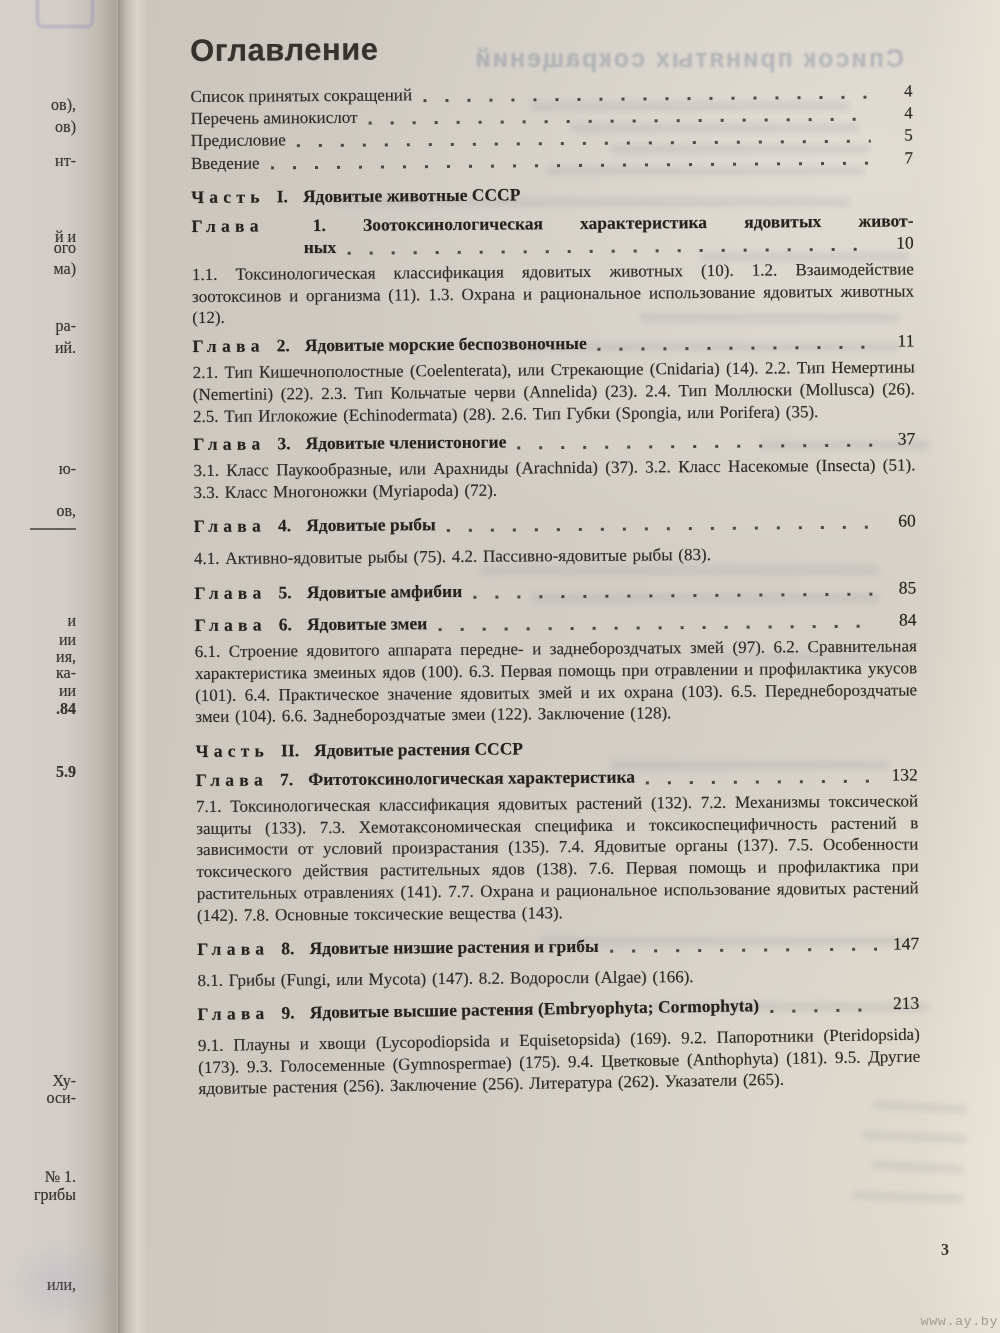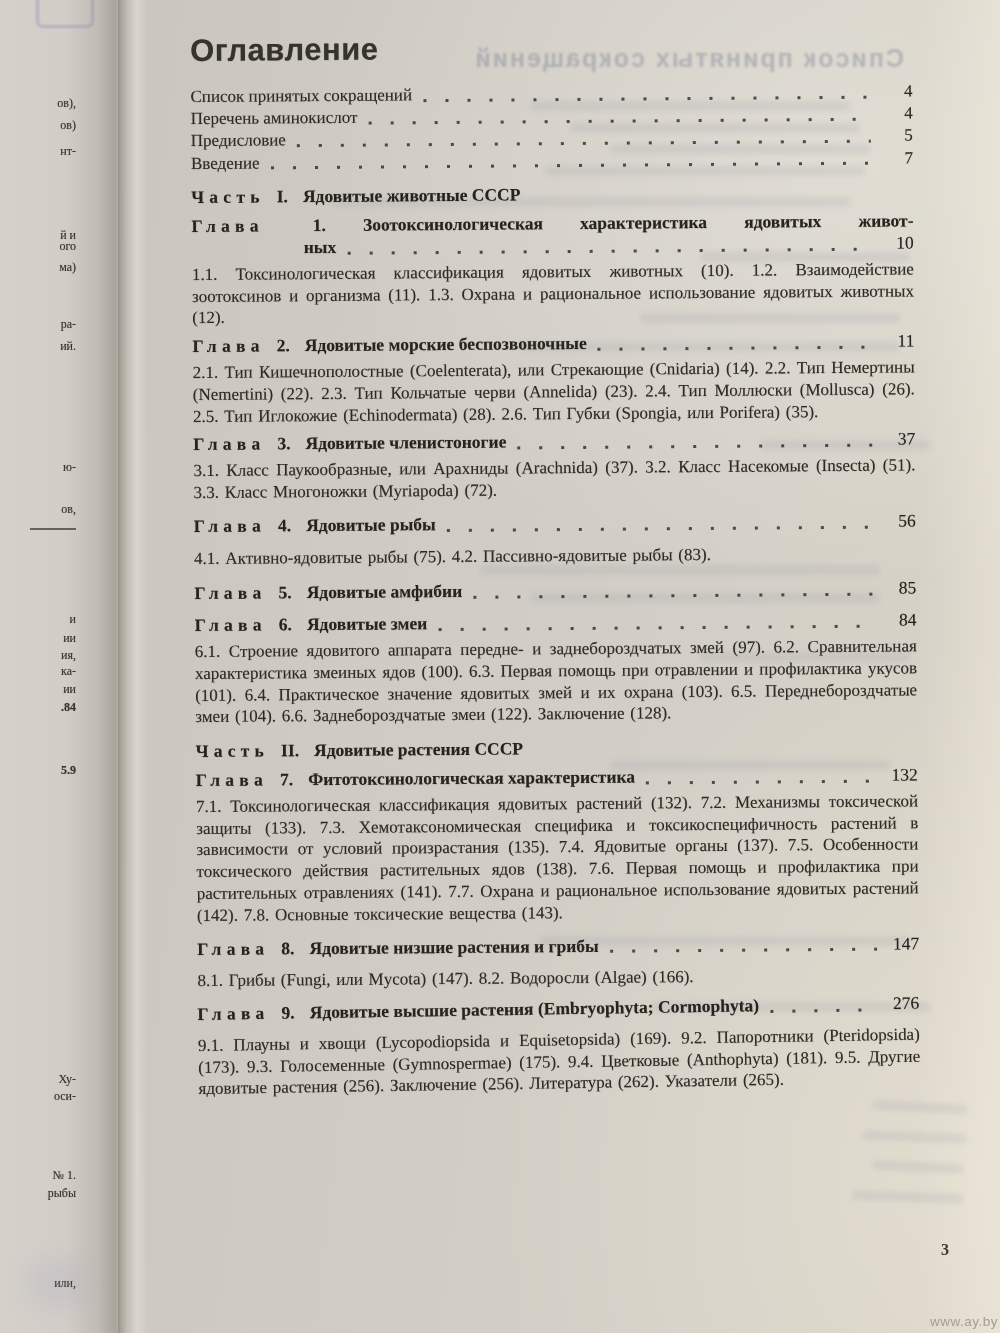--- a/index.html
+++ b/index.html
@@ -23,21 +23,21 @@
   .fold{
     position:absolute;left:118px;top:0;width:30px;height:1333px;
     background:linear-gradient(90deg,#948f85 0%,#bdb9b0 28%,#dcd8cf 62%,rgba(212,208,199,0) 100%);
     opacity:.85;
   }
   .right-light{
     position:absolute;right:0;top:0;width:80px;height:1333px;
     background:linear-gradient(90deg,rgba(248,243,228,0),rgba(248,243,228,.35));
   }
   .frag{
-    position:absolute;right:44px;font-size:12px;color:#39362f;white-space:nowrap;
+    position:absolute;right:44px;font-size:16px;color:#39362f;white-space:nowrap;
     text-shadow:0 0 .8px rgba(57,54,47,.5);
   }
   .frag.b{font-weight:bold;}
   .frag-rule{position:absolute;right:44px;width:46px;height:2px;background:#4a473f;opacity:.8;}
   .stamp{
     position:absolute;left:36px;top:-8px;width:52px;height:30px;
     border:3px solid rgba(125,115,175,.32);border-radius:7px;filter:blur(1.2px);
   }
   .blob{
     position:absolute;left:6px;top:1240px;width:104px;height:84px;border-radius:50%;
@@ -79,53 +79,53 @@
   .lbl{letter-spacing:.3em;margin-right:12px;}
   .chnum{margin-right:15px;}
   .ch,.chblk{font-weight:bold;margin:7px 0 4px 0;font-size:17.5px;color:#26241e;}
   .chl1{text-align:justify;text-align-last:justify;}
   .cont{padding-left:112px;}
   .sec{margin:3px 0 7px 0;text-align:justify;word-spacing:1.5px;}
   .tilt{transform:rotate(-0.45deg);transform-origin:left center;}
   .folio{position:absolute;left:941px;top:1241px;font-size:16px;font-weight:600;color:#3a3731;}
   .watermark{
     position:absolute;right:2px;bottom:4px;
-    font-family:Liberation Sans, sans-serif;font-size:13.5px;
+    font-family:Liberation Mono, monospace;font-size:13.5px;
     color:#a39d93;letter-spacing:.5px;
   }
 </style>
 </head>
 <body>
 
 <div class="photo">
 
   <div class="left-strip">
     <div class="stamp"></div>
     <span class="frag" style="top:96px">ов),</span>
     <span class="frag" style="top:118px">ов)</span>
-    <span class="frag" style="top:144px">нт-</span>
+    <span class="frag" style="top:152px">нт-</span>
     <span class="frag" style="top:228px">й и</span>
     <span class="frag" style="top:239px">ого</span>
     <span class="frag" style="top:260px">ма)</span>
     <span class="frag" style="top:317px">ра-</span>
     <span class="frag" style="top:339px">ий.</span>
     <span class="frag" style="top:460px">ю-</span>
     <span class="frag" style="top:502px">ов,</span>
     <div class="frag-rule" style="top:528px"></div>
     <span class="frag" style="top:612px">и</span>
     <span class="frag" style="top:631px">ии</span>
     <span class="frag" style="top:648px">ия,</span>
     <span class="frag" style="top:664px">ка-</span>
     <span class="frag" style="top:682px">ии</span>
     <span class="frag b" style="top:700px">.84</span>
     <span class="frag b" style="top:763px">5.9</span>
     <span class="frag" style="top:1072px">Ху-</span>
     <span class="frag" style="top:1089px">оси-</span>
     <span class="frag" style="top:1168px">№ 1.</span>
-    <span class="frag" style="top:1186px">рыбы</span>
+    <span class="frag" style="top:1186px">грибы</span>
     <span class="frag" style="top:1276px">или,</span>
     <div class="blob"></div>
   </div>
   <div class="fold"></div>
   <div class="right-light"></div>
 
   <div class="bleed-heading">Список принятых сокращений</div>
   <div class="bleed" style="top:101px;left:530px;width:320px"></div>
   <div class="bleed" style="top:123px;left:570px;width:290px"></div>
   <div class="bleed" style="top:144px;left:610px;width:260px"></div>
@@ -206,21 +206,21 @@
       <div class="leader"></div>
       <span class="pg">37</span>
     </div>
     <p class="sec">3.1. Класс Паукообразные, или Арахниды (Arachnida) (37). 3.2. Класс Насекомые (Insecta) (51). 3.3. Класс Многоножки (Myriapoda) (72).</p>
 
     <div class="row ch" style="margin-top:12px">
       <span class="lbl">Глава</span>
         <span class="chnum">4.</span>
         <span>Ядовитые рыбы</span>
       <div class="leader"></div>
-      <span class="pg">56</span>
+      <span class="pg">60</span>
     </div>
     <p class="sec" style="margin:10px 0 12px">4.1. Активно-ядовитые рыбы (75). 4.2. Пассивно-ядовитые рыбы (83).</p>
 
     <div class="row ch" style="margin-top:14px">
       <span class="lbl">Глава</span>
         <span class="chnum">5.</span>
         <span>Ядовитые амфибии</span>
       <div class="leader"></div>
       <span class="pg">85</span>
     </div>
@@ -254,21 +254,21 @@
       <span class="pg">147</span>
     </div>
     <p class="sec" style="margin:10px 0 12px">8.1. Грибы (Fungi, или Mycota) (147). 8.2. Водоросли (Algae) (166).</p>
 
     <div class="tilt">
       <div class="row ch" style="margin-top:12px">
         <span class="lbl">Глава</span>
           <span class="chnum">9.</span>
           <span>Ядовитые высшие растения (Embryophyta; Cormophyta)</span>
         <div class="leader"></div>
-        <span class="pg">276</span>
+        <span class="pg">213</span>
       </div>
       <p class="sec" style="margin-top:9px">9.1. Плауны и хвощи (Lycopodiopsida и Equisetopsida) (169). 9.2. Папоротники (Pteridopsida) (173). 9.3. Голосеменные (Gymnospermae) (175). 9.4. Цветковые (Anthophyta) (181). 9.5. Другие ядовитые растения (256). Заключение (256). Литература (262). Указатели (265).</p>
     </div>
   </div>
 
   <span class="folio">3</span>
   <span class="watermark">www.ay.by</span>
 </div>
 
 </body></html>

